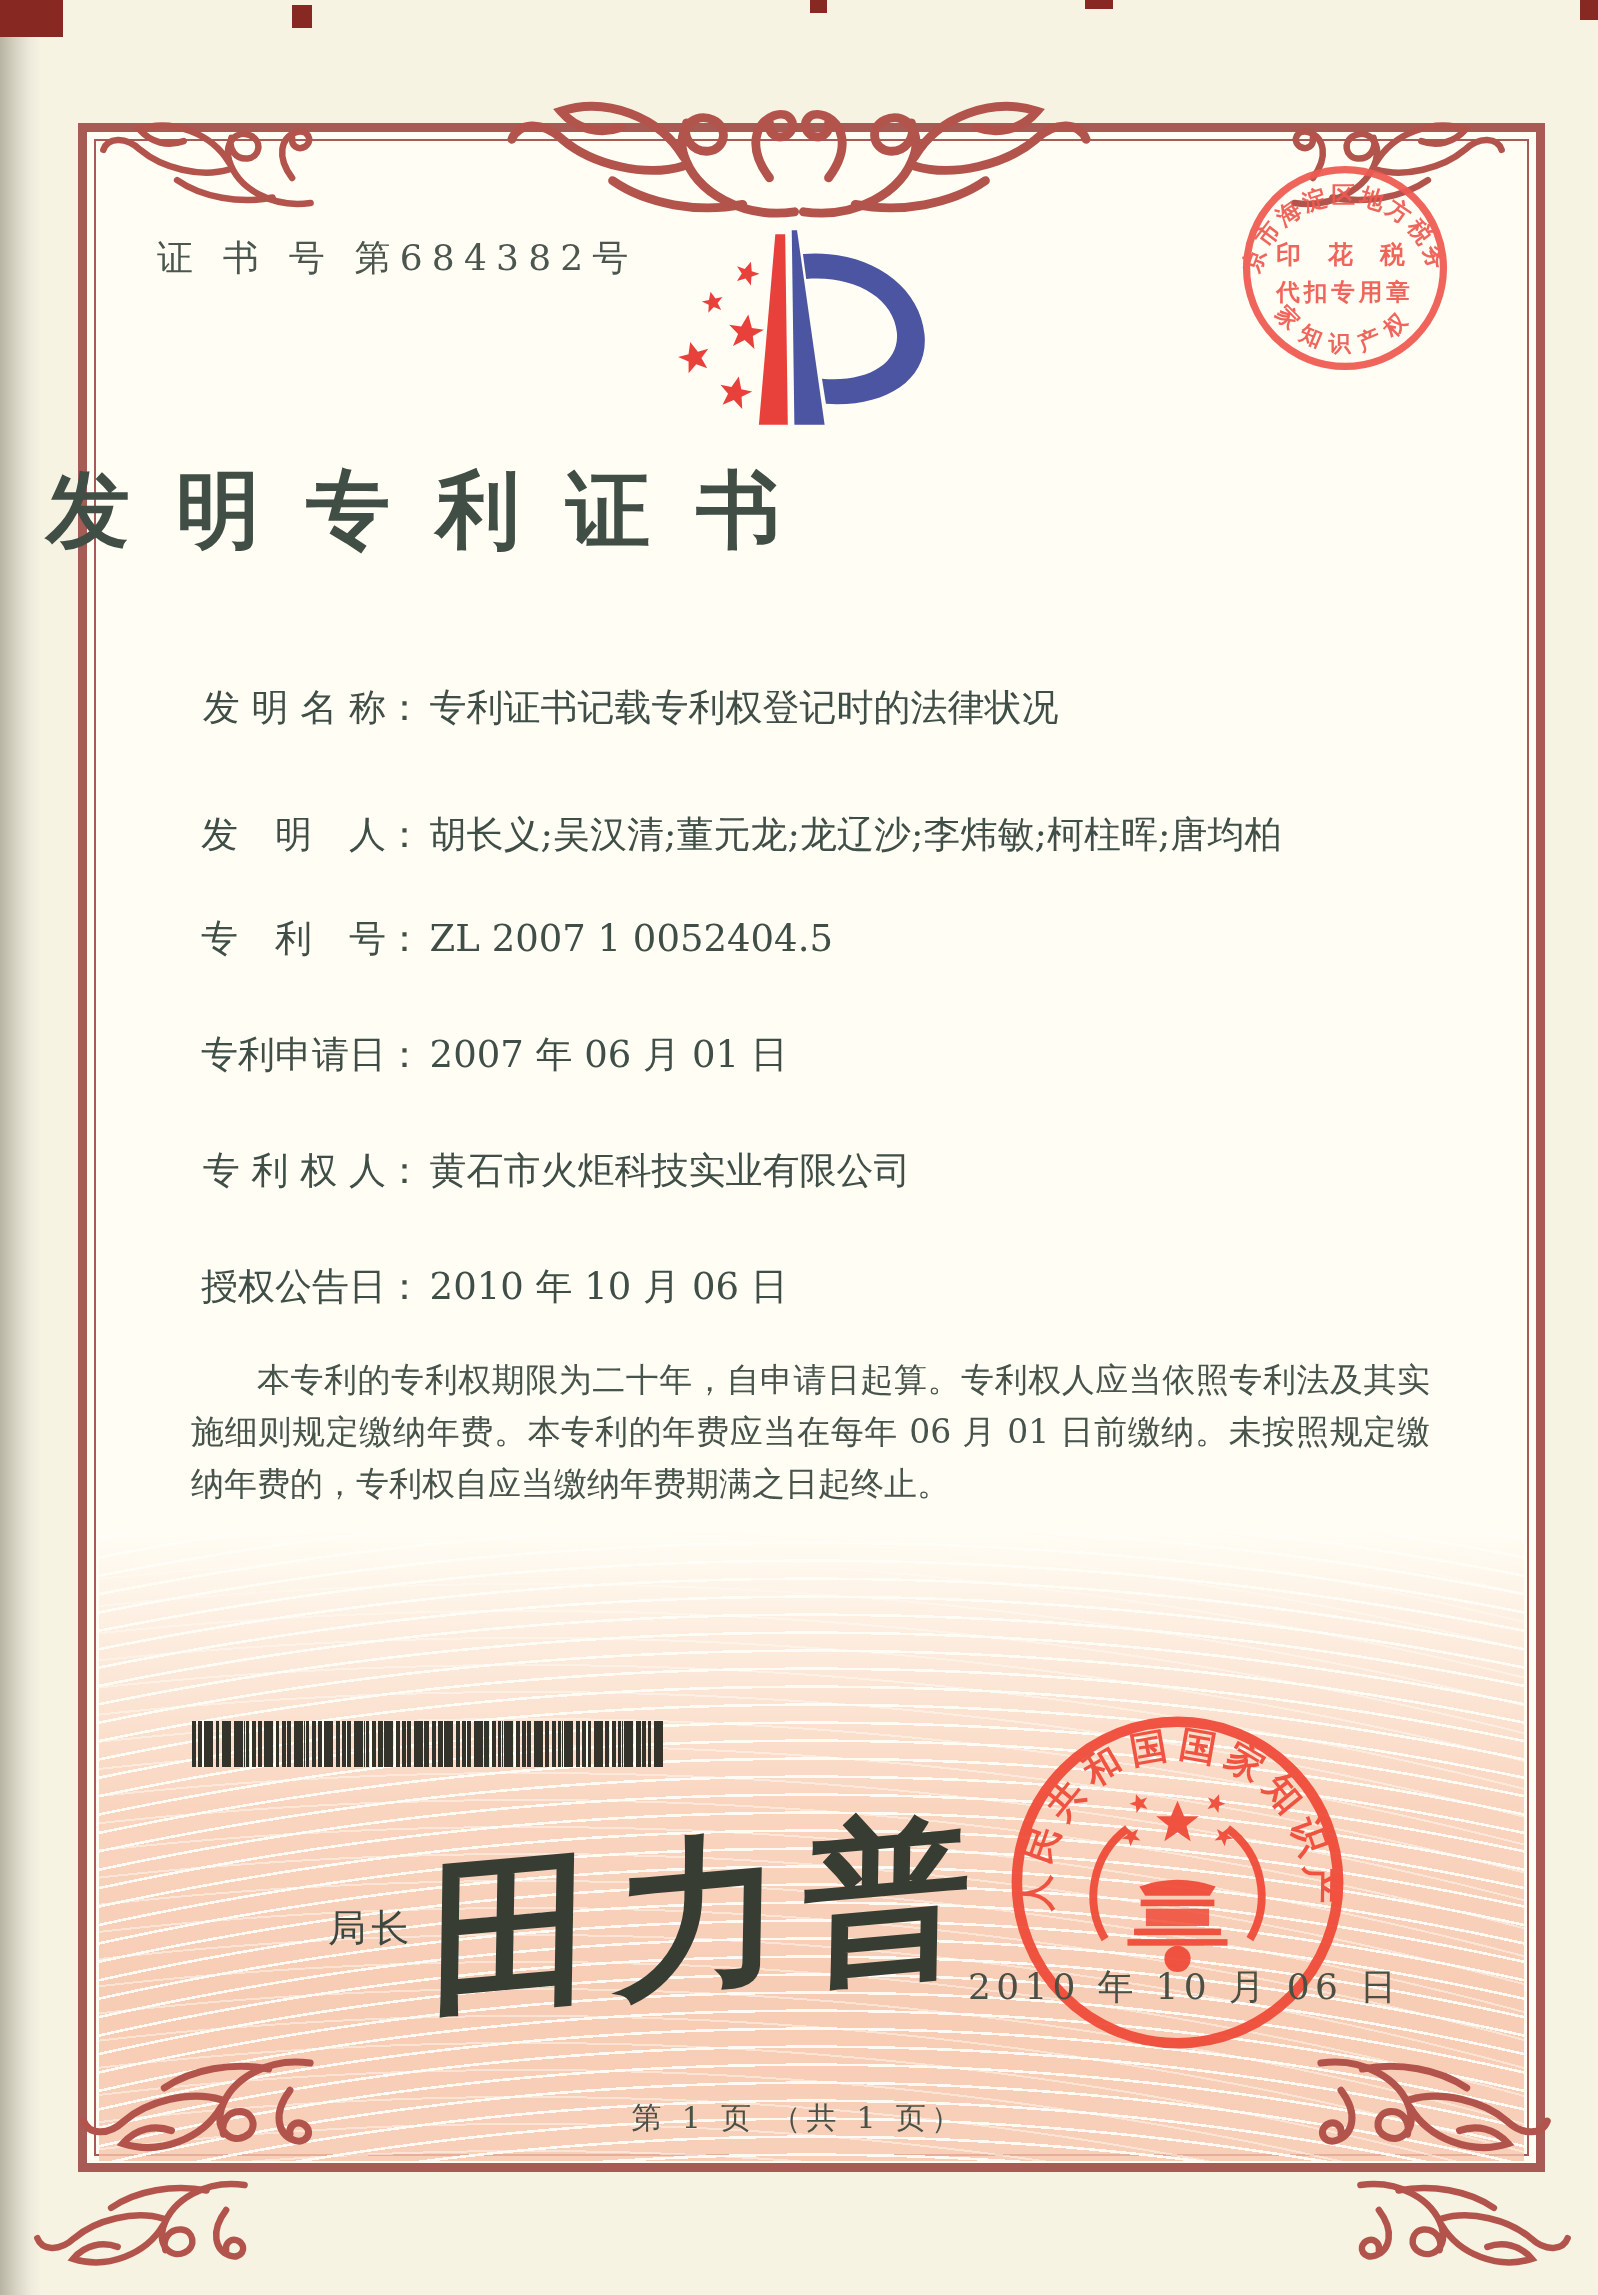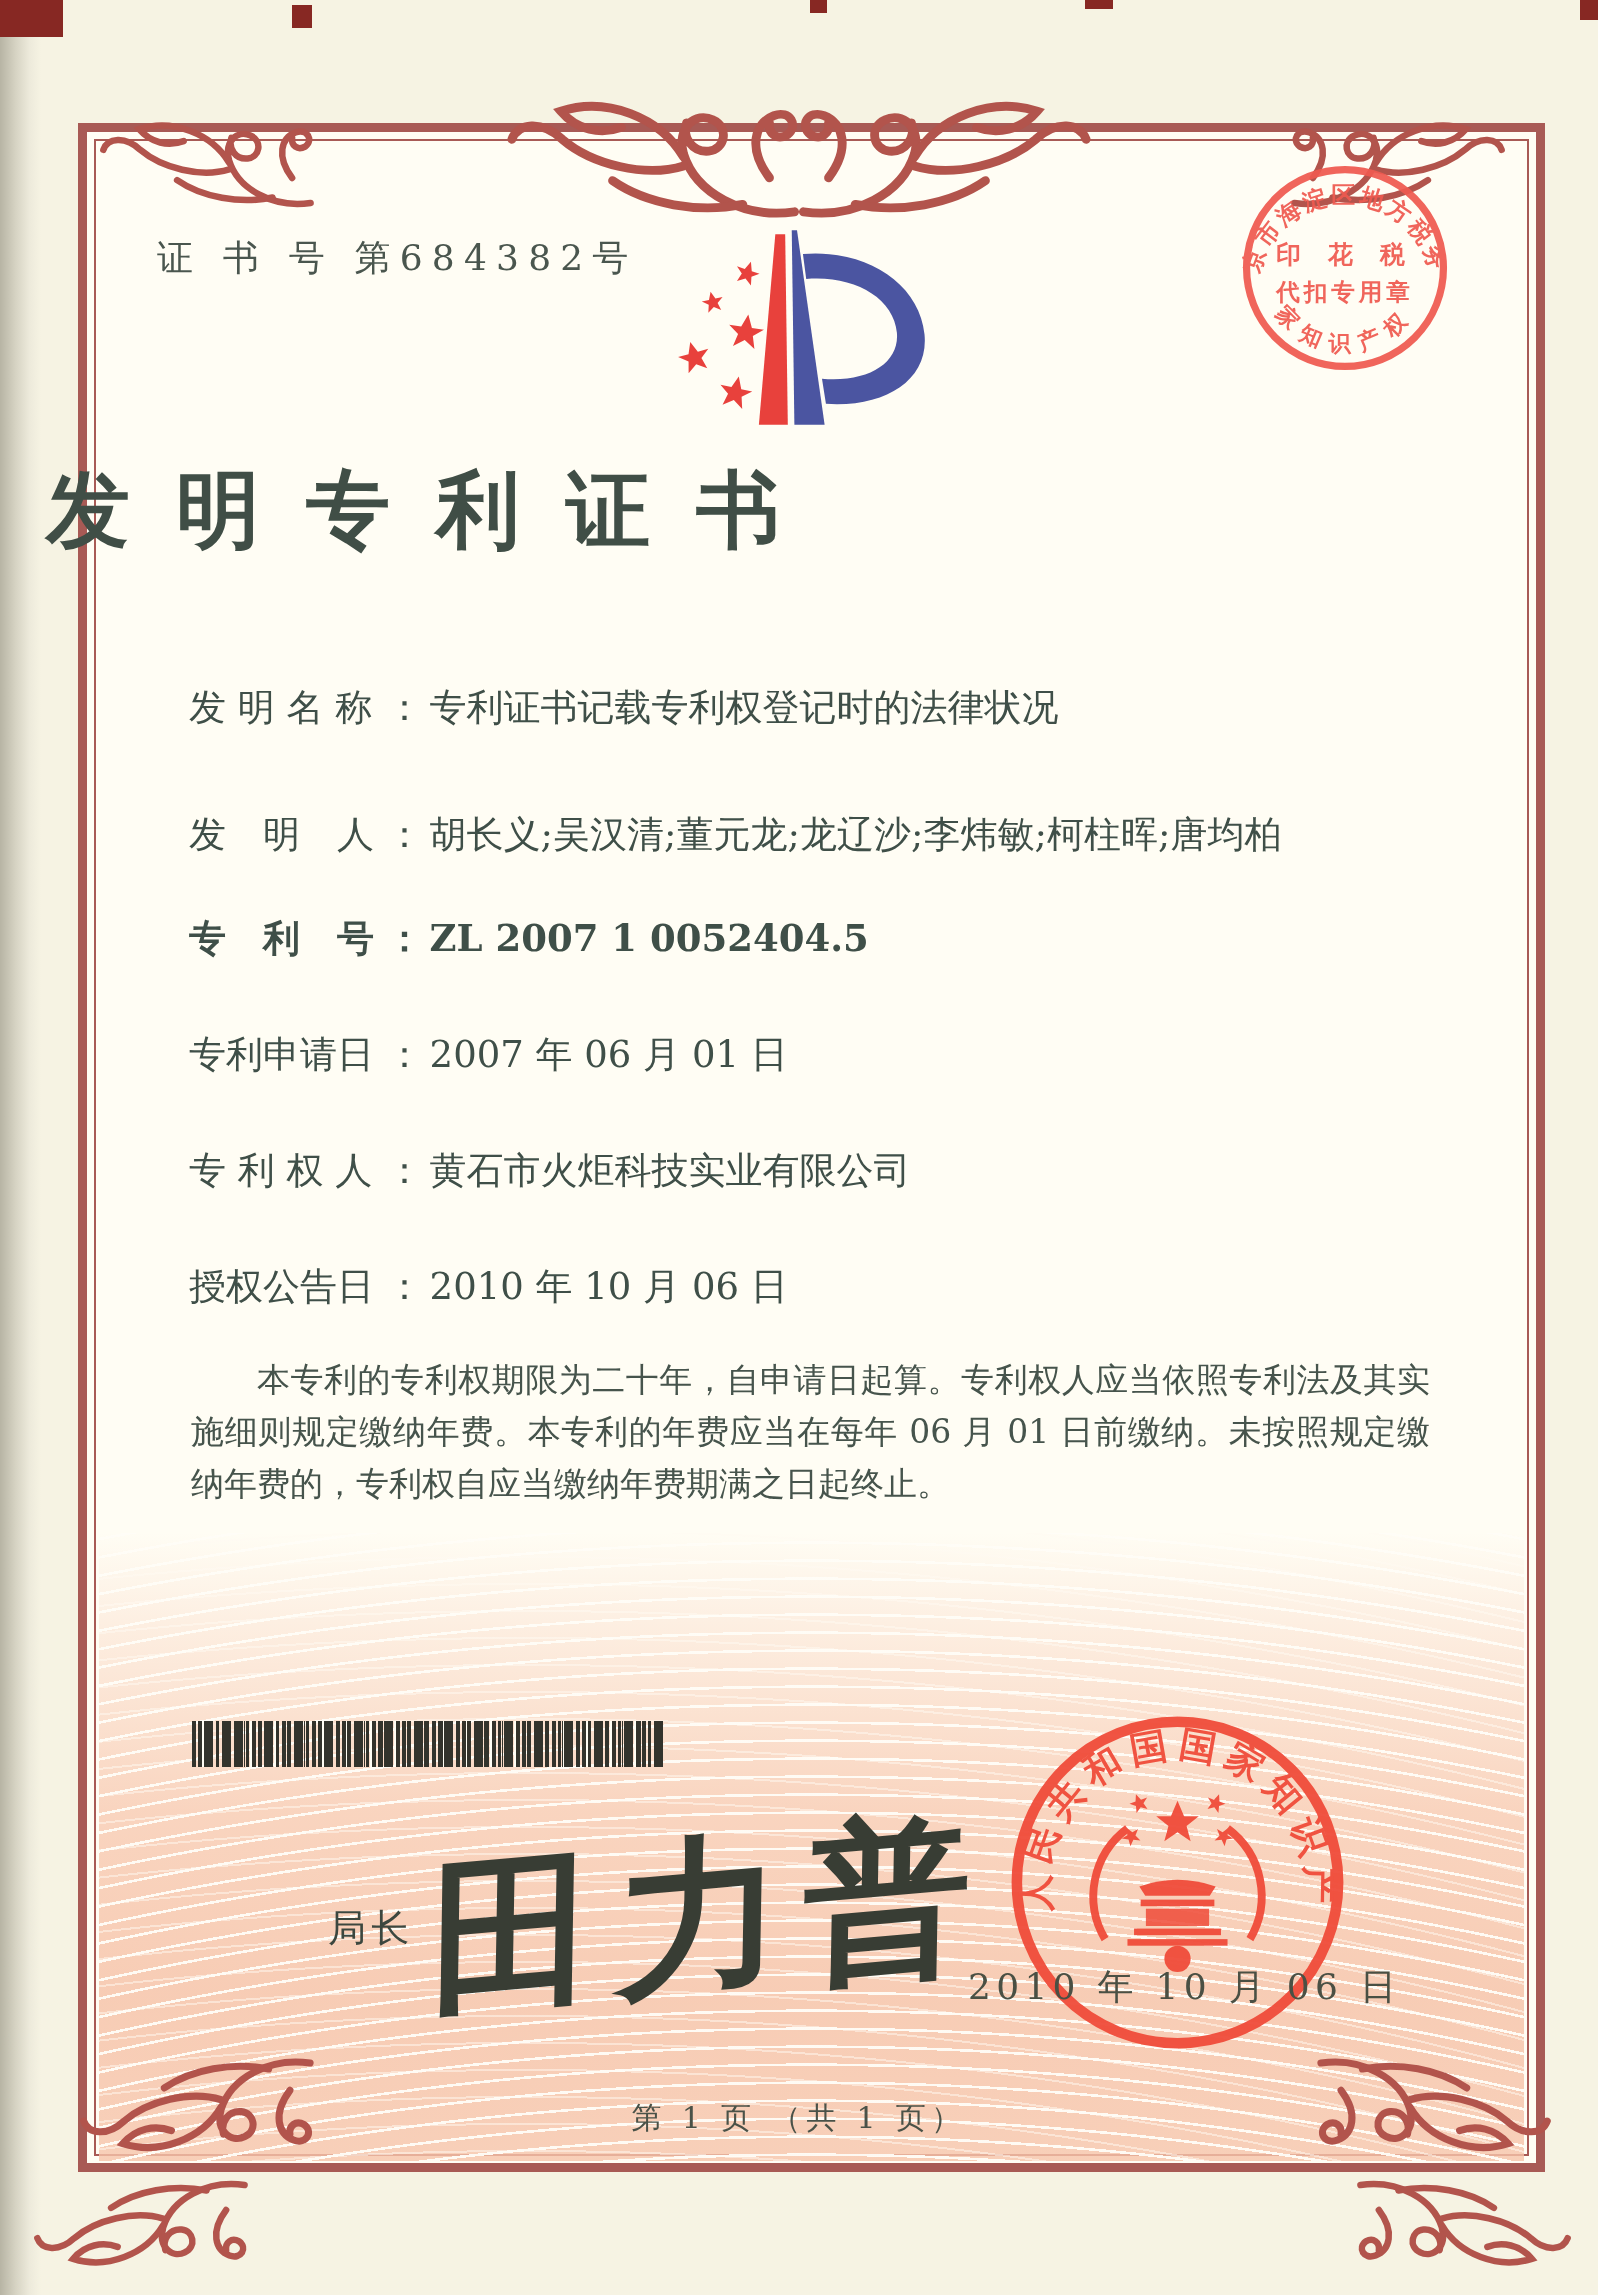--- a/index.html
+++ b/index.html
@@ -32,21 +32,21 @@
 
   .cert-number{left:157px;top:234px;font-size:36px;letter-spacing:9.2px;color:#4a564e;}
   .logo-box{left:668px;top:229px;width:283px;height:207px;}
 
   .tax-stamp{left:1240px;top:163px;width:210px;height:210px;z-index:12;opacity:.93;}
 
   .title{left:0;right:0;top:454px;text-align:left;font-size:84px;font-weight:bold;
     color:#404e46;letter-spacing:46px;text-indent:46px;}
 
   .field-row{left:189px;width:1250px;font-size:37px;color:#3f4f48;white-space:nowrap;}
-  .field-label{display:inline-block;min-width:197px;}
+  .field-label{display:inline-block;min-width:197px;text-align:right;}
   .field-colon{display:inline-block;}
   .field-value{display:inline-block;margin-left:6.6px;}
 
   .body-text{left:191px;top:1354px;width:1239px;font-size:33px;line-height:52px;
     color:#46544c;text-align:justify;z-index:10;}
   .body-text p{margin:0;text-indent:2em;}
 
   .barcode{left:192px;top:1721px;width:471px;height:46px;z-index:11;
     background:
       repeating-linear-gradient(90deg,#33332c 0 2.6px,transparent 2.6px 6px),
@@ -152,21 +152,21 @@
 </svg>
 
 <div class="content title">发明专利证书</div>
 
 <div class="content field-row" style="top:683px;">
   <span class="field-label">发 明 名 称</span><span class="field-colon">：</span><span class="field-value">专利证书记载专利权登记时的法律状况</span>
 </div>
 <div class="content field-row" style="top:810px;">
   <span class="field-label">发　明　人</span><span class="field-colon">：</span><span class="field-value">胡长义;吴汉清;董元龙;龙辽沙;李炜敏;柯柱晖;唐均柏</span>
 </div>
-<div class="content field-row" style="top:914px;font-weight:bold;">
+<div class="content field-row" style="top:914px;">
   <span class="field-label">专　利　号</span><span class="field-colon">：</span><span class="field-value">ZL 2007 1 0052404.5</span>
 </div>
 <div class="content field-row" style="top:1030px;">
   <span class="field-label">专利申请日</span><span class="field-colon">：</span><span class="field-value">2007 年 06 月 01 日</span>
 </div>
 <div class="content field-row" style="top:1146px;">
   <span class="field-label">专 利 权 人</span><span class="field-colon">：</span><span class="field-value">黄石市火炬科技实业有限公司</span>
 </div>
 <div class="content field-row" style="top:1262px;">
   <span class="field-label">授权公告日</span><span class="field-colon">：</span><span class="field-value">2010 年 10 月 06 日</span>

